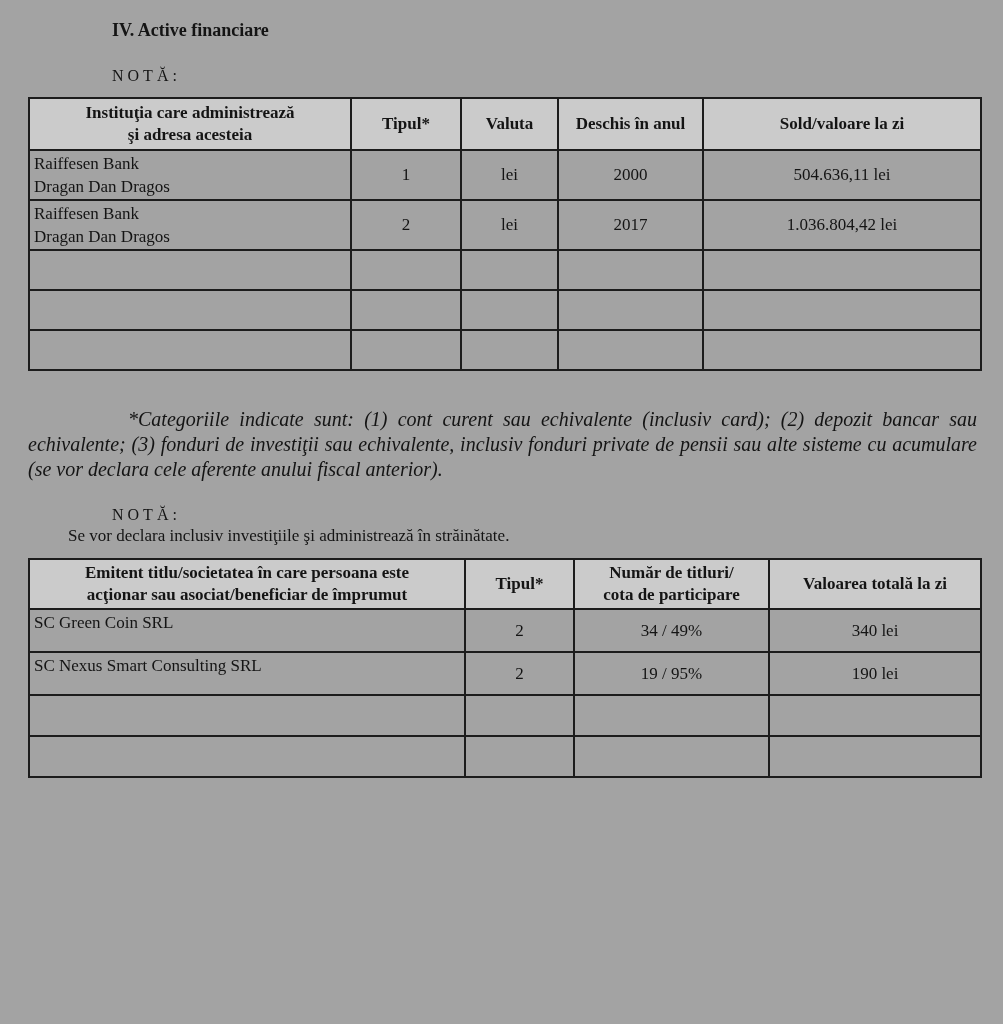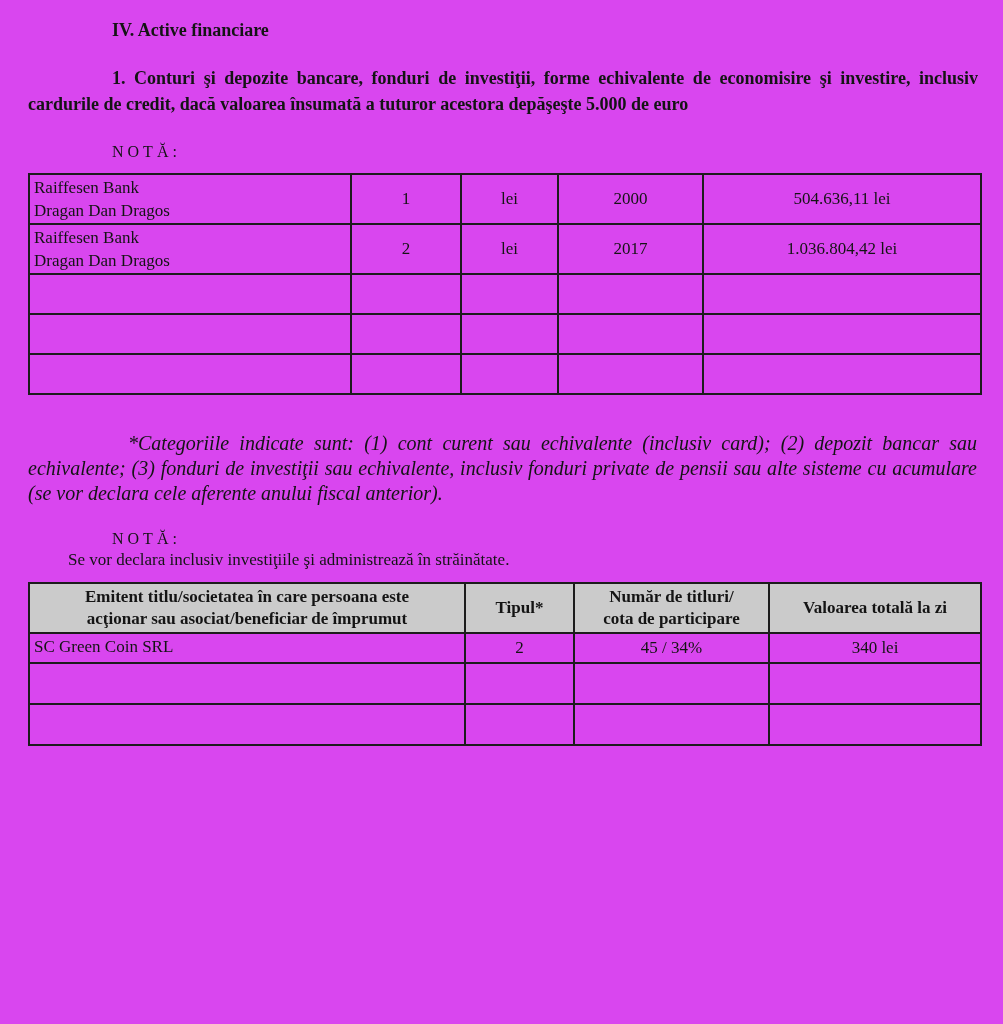--- a/index.html
+++ b/index.html
@@ -1,19 +1,19 @@
 <!DOCTYPE html>
 <html><head>
 <meta charset="utf-8">
 <style>
   html,body{margin:0;padding:0;background:#ffffff;}
   .page{
     position:relative;
     width:1003px;height:1024px;
-    background:#d946ef;
+    background:#a3a3a3;
     overflow:hidden;
     font-family:"Liberation Serif","DejaVu Serif",serif;
     color:#141414;
   }
   .content{
     position:absolute;
     left:28px;top:0;
     width:950px;
   }
   .sec-title{
@@ -67,52 +67,59 @@
   td.cell-left{
     text-align:left;
     white-space:pre-line;
     line-height:23px;
     padding-left:4px;
   }
   table.t1 tr.r-head{height:52px;}
   table.t1 tr.r-data{height:48px;}
   table.t1 tr.r-empty{height:40px;}
   table.t2 tr.r-head{height:48px;}
-  table.t2 tr.r-data{height:30px;}
+  table.t2 tr.r-data{height:43px;}
   table.t2 tr.r-empty{height:41px;}
   .footnote{
     margin:36px 1px 0 0;
     font-size:20px;
     font-style:italic;
     text-align:justify;
     text-indent:100px;
     line-height:25px;
   }
 </style>
 </head>
 <body>
 
 <div class="page">
   <div class="content">
 
     <div class="sec-title">IV. Active financiare</div>
 
-    <p class="item-heading">1. Conturi şi depozite bancare, fonduri de investiţii, forme echivalente de economisire şi investire, inclusiv cardurile de credit, dacă valoarea însumată a tuturor acestora depăşeşte 5.000 de euro</p>
 
     <div class="nota-label">NOTĂ:</div>
 
     <table class="t1">
       <colgroup>
         <col style="width:322px">
           <col style="width:110px">
           <col style="width:97px">
           <col style="width:145px">
           <col style="width:278px">
       </colgroup>
       <tbody>
+          <tr class="r-head">
+        <th>Instituţia care administrează
+şi adresa acesteia</th>
+        <th>Tipul*</th>
+        <th>Valuta</th>
+        <th>Deschis în anul</th>
+        <th>Sold/valoare la zi</th>
+      </tr>
       <tr class="r-data">
         <td class="cell-left">Raiffesen Bank
 Dragan Dan Dragos</td>
         <td>1</td>
         <td>lei</td>
         <td>2000</td>
         <td>504.636,11 lei</td>
       </tr>
       <tr class="r-data">
         <td class="cell-left">Raiffesen Bank
@@ -164,22 +171,28 @@
         <th>Emitent titlu/societatea în care persoana este
 acţionar sau asociat/beneficiar de împrumut</th>
         <th>Tipul*</th>
         <th>Număr de titluri/
 cota de participare</th>
         <th>Valoarea totală la zi</th>
       </tr>
       <tr class="r-data">
         <td class="cell-left" style="vertical-align:top;">SC Green Coin SRL</td>
         <td>2</td>
-        <td>45 / 34%</td>
+        <td>34 / 49%</td>
         <td>340 lei</td>
+      </tr>
+      <tr class="r-data">
+        <td class="cell-left" style="vertical-align:top;">SC Nexus Smart Consulting SRL</td>
+        <td>2</td>
+        <td>19 / 95%</td>
+        <td>190 lei</td>
       </tr>
       <tr class="r-empty">
         <td class="cell-left"></td>
         <td></td>
         <td></td>
         <td></td>
       </tr>
       <tr class="r-empty">
         <td class="cell-left"></td>
         <td></td>

